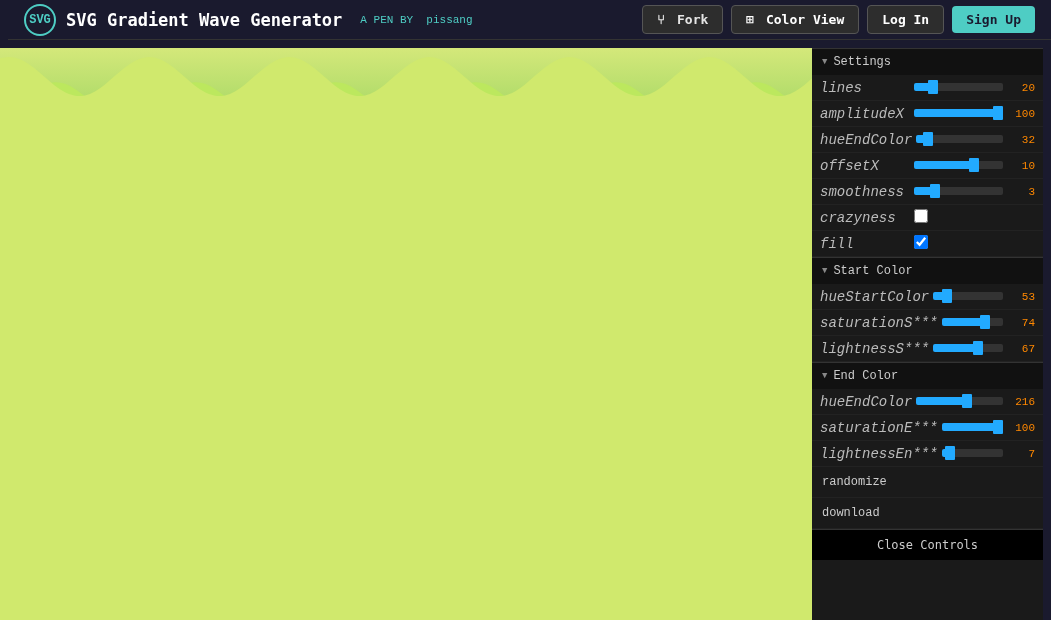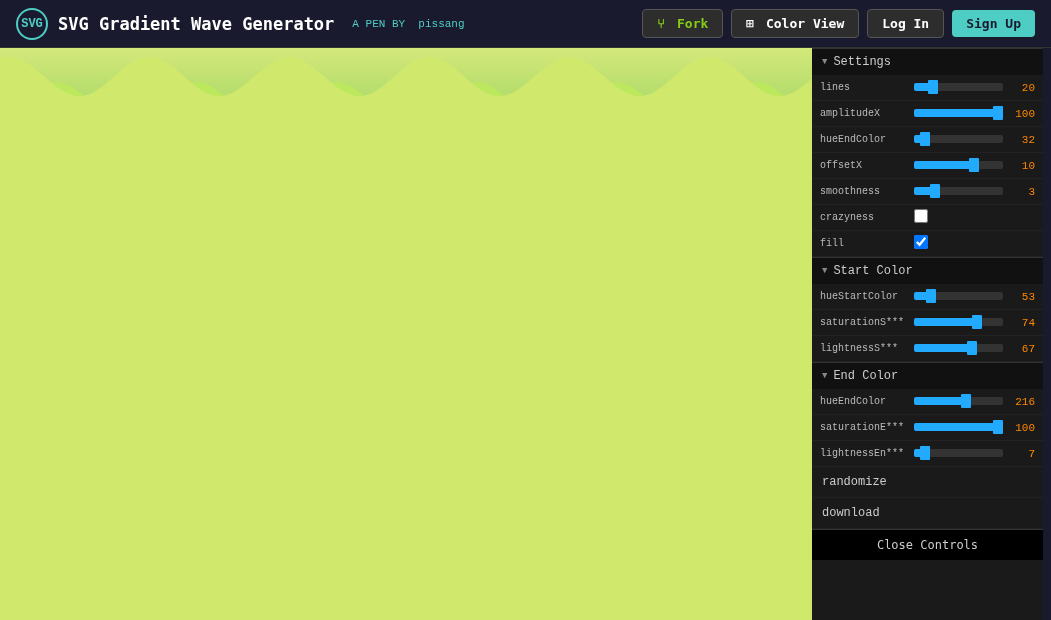--- a/index.html
+++ b/index.html
@@ -1,38 +1,38 @@
 <!DOCTYPE html>
 <html><head>
   <meta charset="utf-8">
   <style>
     * { box-sizing: border-box; margin: 0; padding: 0; }
     body { width: 1051px; height: 620px; overflow: hidden; font-family: 'Courier New', monospace; background: #1a1a2e; }
 
     
     #topbar {
-      position: fixed; top: 0; left: 0; right: 0; height: 48px;
+      position: fixed; top: 0; left: 8px; right: 0; height: 40px;
       background: #1a1a2e; display: flex; align-items: center;
       padding: 12px 16px; z-index: 100; border-bottom: 1px solid #333;
     }
     #topbar .logo-area { display: flex; align-items: center; gap: 10px; }
     #topbar .logo-icon {
       width: 32px; height: 32px; border: 2px solid #4ecdc4;
       border-radius: 50%; display: flex; align-items: center; justify-content: center;
       color: #4ecdc4; font-size: 12px; font-weight: bold;
     }
     #topbar .title { color: #fff; font-size: 17px; font-weight: bold; font-family: monospace; }
     #topbar .pen-by { color: #888; font-size: 11px; margin-left: 8px; }
     #topbar .pen-by span { color: #4ecdc4; }
     #topbar .actions { margin-left: auto; display: flex; gap: 8px; align-items: center; }
     .btn {
       padding: 6px 14px; border-radius: 4px; font-size: 13px; cursor: pointer;
       border: none; font-family: monospace; font-weight: bold;
     }
-    .btn-fork { background: #2d2d2d; color: #84cc16; border: 1px solid #555; }
+    .btn-fork { background: #2d2d2d; color: #e5e5e5; border: 1px solid #555; }
     .btn-changeview { background: #2d2d2d; color: #fff; border: 1px solid #555; }
     .btn-login { background: #2d2d2d; color: #fff; border: 1px solid #555; }
     .btn-signup { background: #4ecdc4; color: #1a1a2e; border: none; }
 
     
     #canvas-area {
       position: absolute; top: 48px; left: 0; width: 820px; height: 572px;
       overflow: hidden;
     }
 
@@ -53,22 +53,22 @@
       font-size: 12px; cursor: pointer; display: flex; align-items: center; gap: 6px;
       border-top: 1px solid #333;
     }
     .section-header::before { content: '▼'; font-size: 9px; color: #888; }
 
     .control-row {
       display: flex; align-items: center; padding: 3px 8px 3px 8px;
       border-bottom: 1px solid #222; min-height: 26px;
     }
     .control-label {
-      color: #bbb; font-size: 10px; min-width: 90px; flex-shrink: 0;
-      overflow: hidden; text-overflow: ellipsis; white-space: nowrap;
+      color: #bbb; font-size: 14px; min-width: 90px; flex-shrink: 0;
+      overflow: hidden; text-overflow: ellipsis; white-space: nowrap; font-style: italic;
     }
     .control-slider-wrap {
       flex: 1; margin: 0 4px;
     }
     .control-slider {
       width: 100%; height: 8px; appearance: none; -webkit-appearance: none;
       background: #333; outline: none; cursor: pointer; border-radius: 2px;
     }
     .control-slider::-webkit-slider-thumb {
       -webkit-appearance: none; width: 10px; height: 14px;

